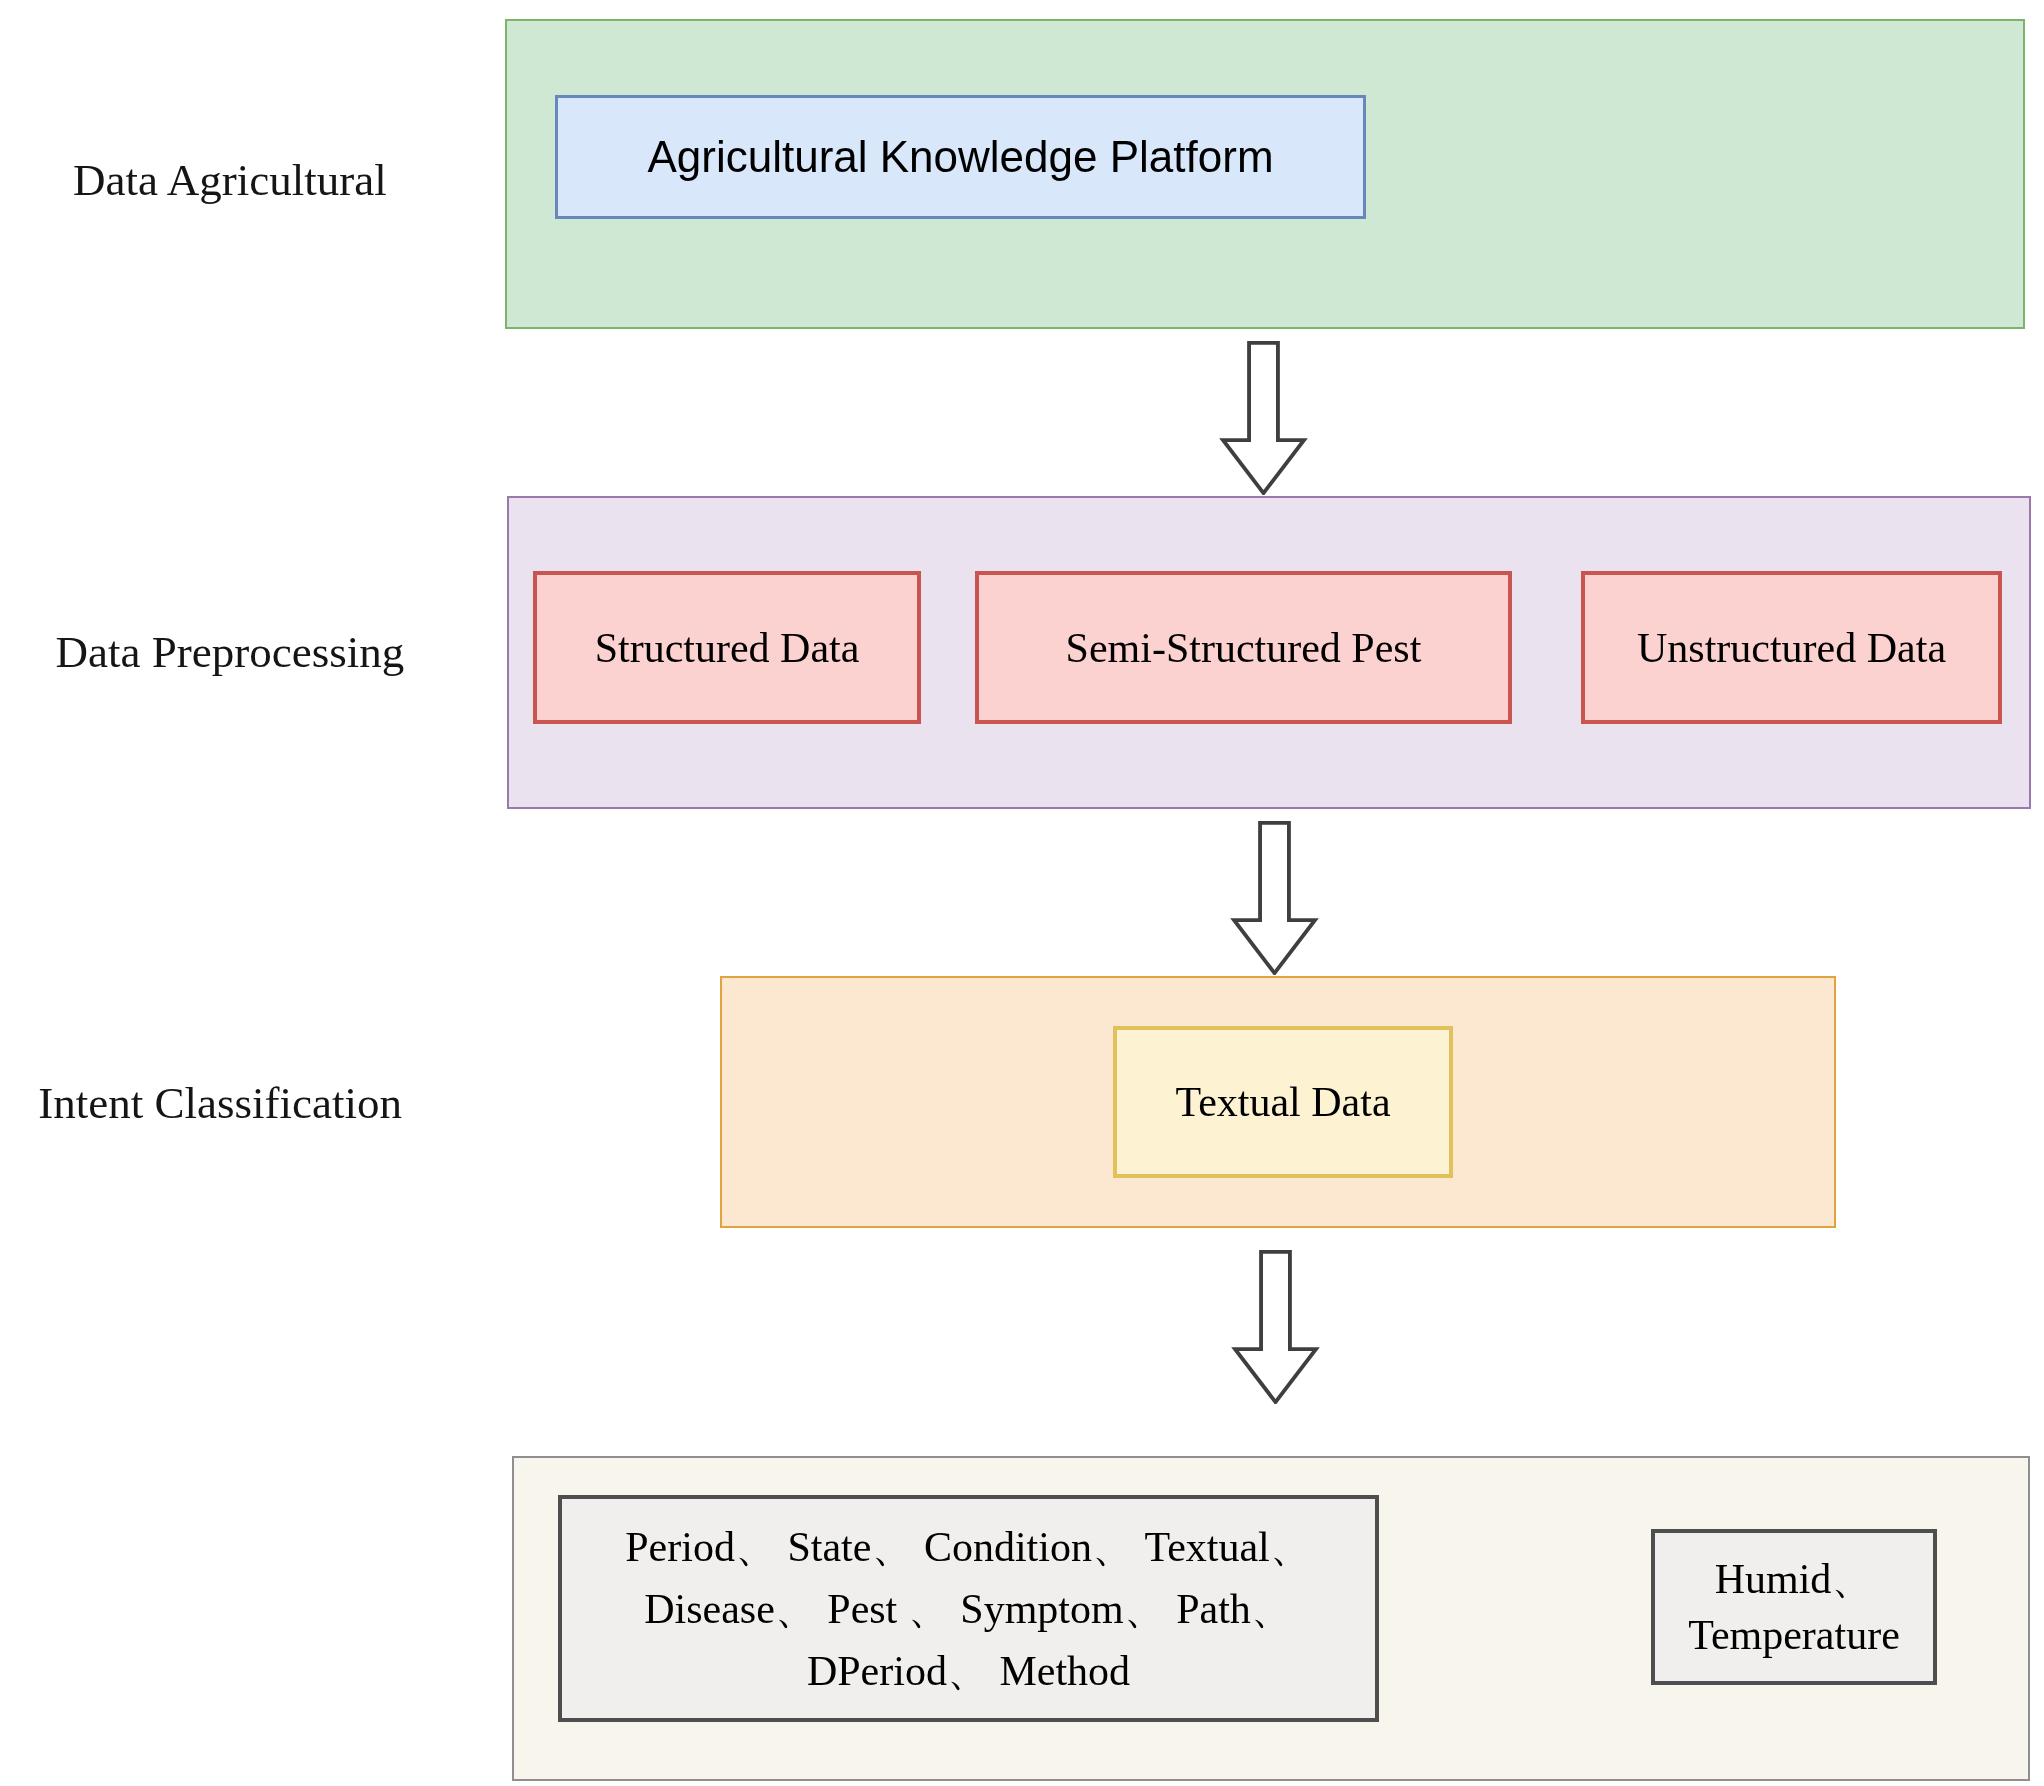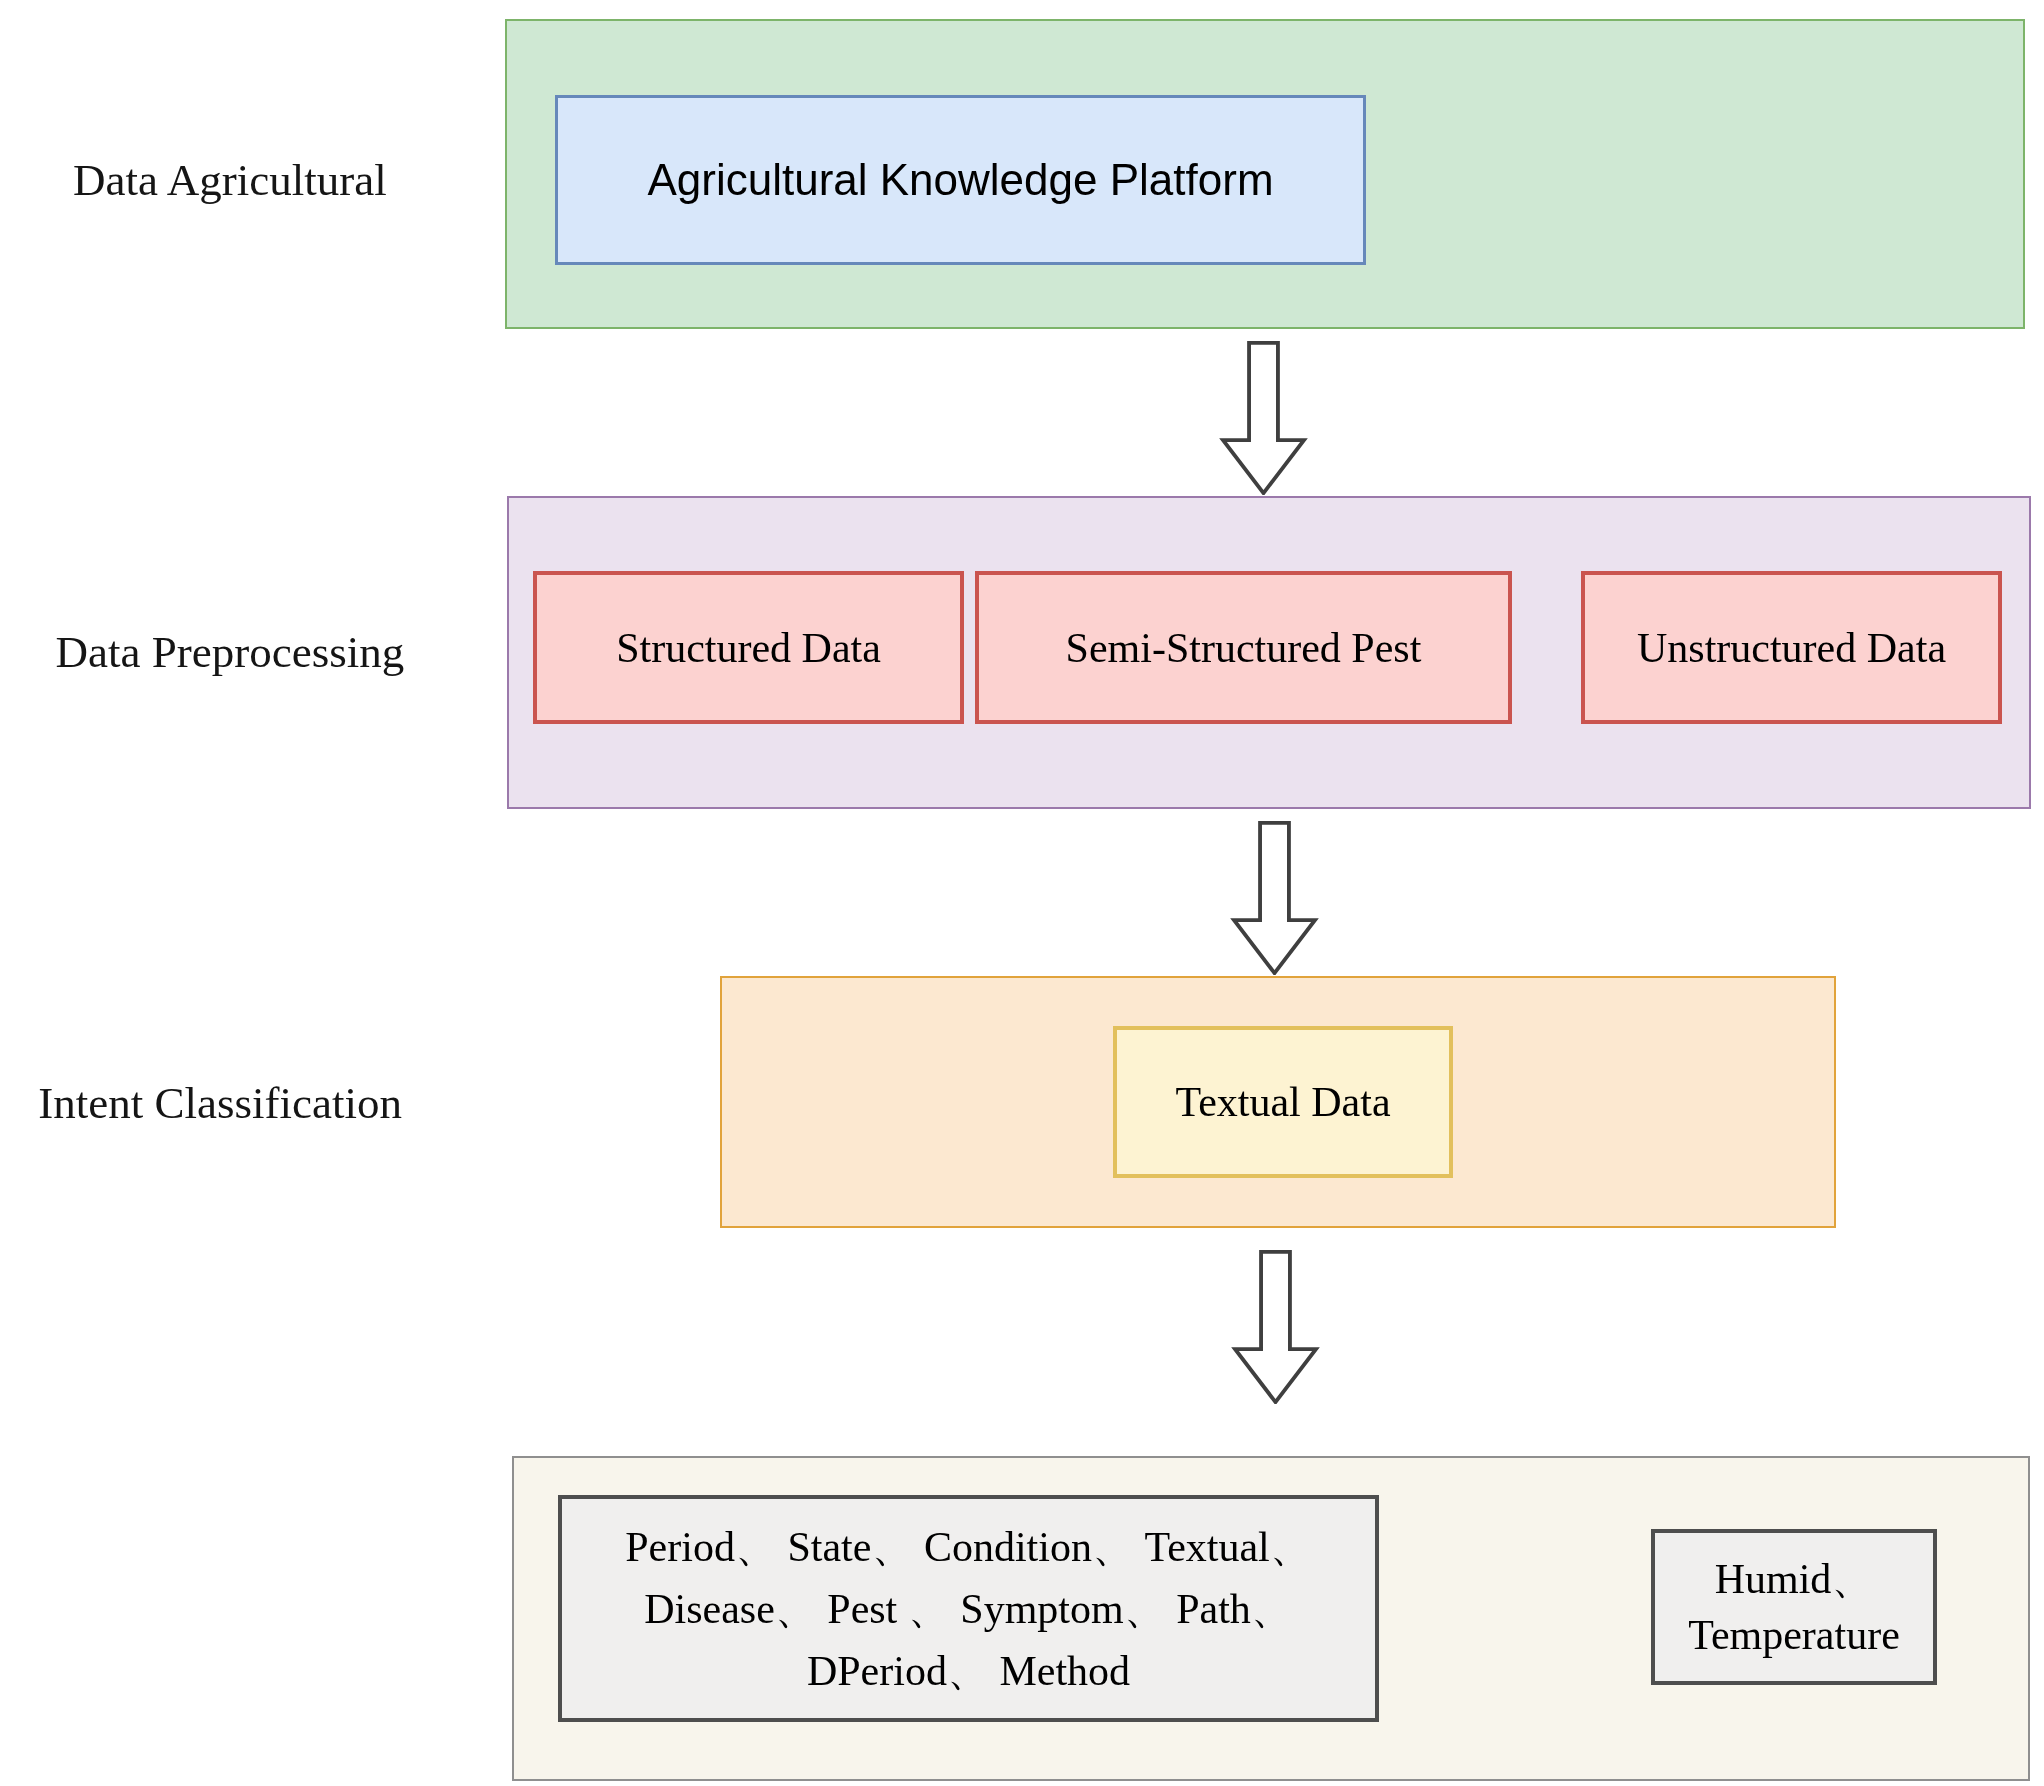--- a/index.html
+++ b/index.html
@@ -28,25 +28,25 @@
   }
   .b-pink   { background:var(--red-fill,#fcd2d0);    border:4.8px solid var(--red-border,#ca544f); }
   .b-yellow { background:var(--yellow-fill,#fdf3d2); border:4.8px solid var(--yellow-border,#e2c05c); }
   .b-gray   { background:var(--gray-fill,#f0efee);   border:4.8px solid var(--gray-border,#4e4e4e);
               flex-direction:column; font-size:42px; }
   #label-acquisition   { left:17.4px; top:153px; }
   #label-preprocessing { left:17.4px; top:625px; }
   #label-intent        { left:7.7px;  top:1076px; }
 
   #acquisition-container   { left:505px; top:19.3px;   width:1520px; height:310px; }
-  #platform-box            { left:555px; top:95px;   width:811px;  height:170px; }
+  #platform-box            { left:555px; top:95px;   width:811px;  height:124px; }
   #sensor-box              { left:1646px; top:95px;  width:329px;  height:158px; }
 
   #preprocessing-container { left:507px; top:496px;  width:1524px; height:313px; }
-  #structured-box          { left:533px;  top:571px; width:431px;  height:153px; }
+  #structured-box          { left:533px;  top:571px; width:388px;  height:153px; }
   #semi-structured-box     { left:975px; top:571px; width:537px;  height:153px; }
   #unstructured-box        { left:1581px; top:571px; width:421px;  height:153px; }
 
   #intent-container        { left:720px;  top:976px; width:1116px; height:252px; }
   #textual-box             { left:1113px; top:1026px; width:340px;  height:152px;font-family:Liberation Serif, serif; }
 
   #output-container        { left:512px;  top:1456px; width:1518px; height:325px; }
   #intent-entities-box     { left:558px;  top:1495px; width:821px;  height:227px; line-height:62px; }
   #sensor-entities-box     { left:1651px; top:1529px; width:286px;  height:156px; line-height:56px; }
 

